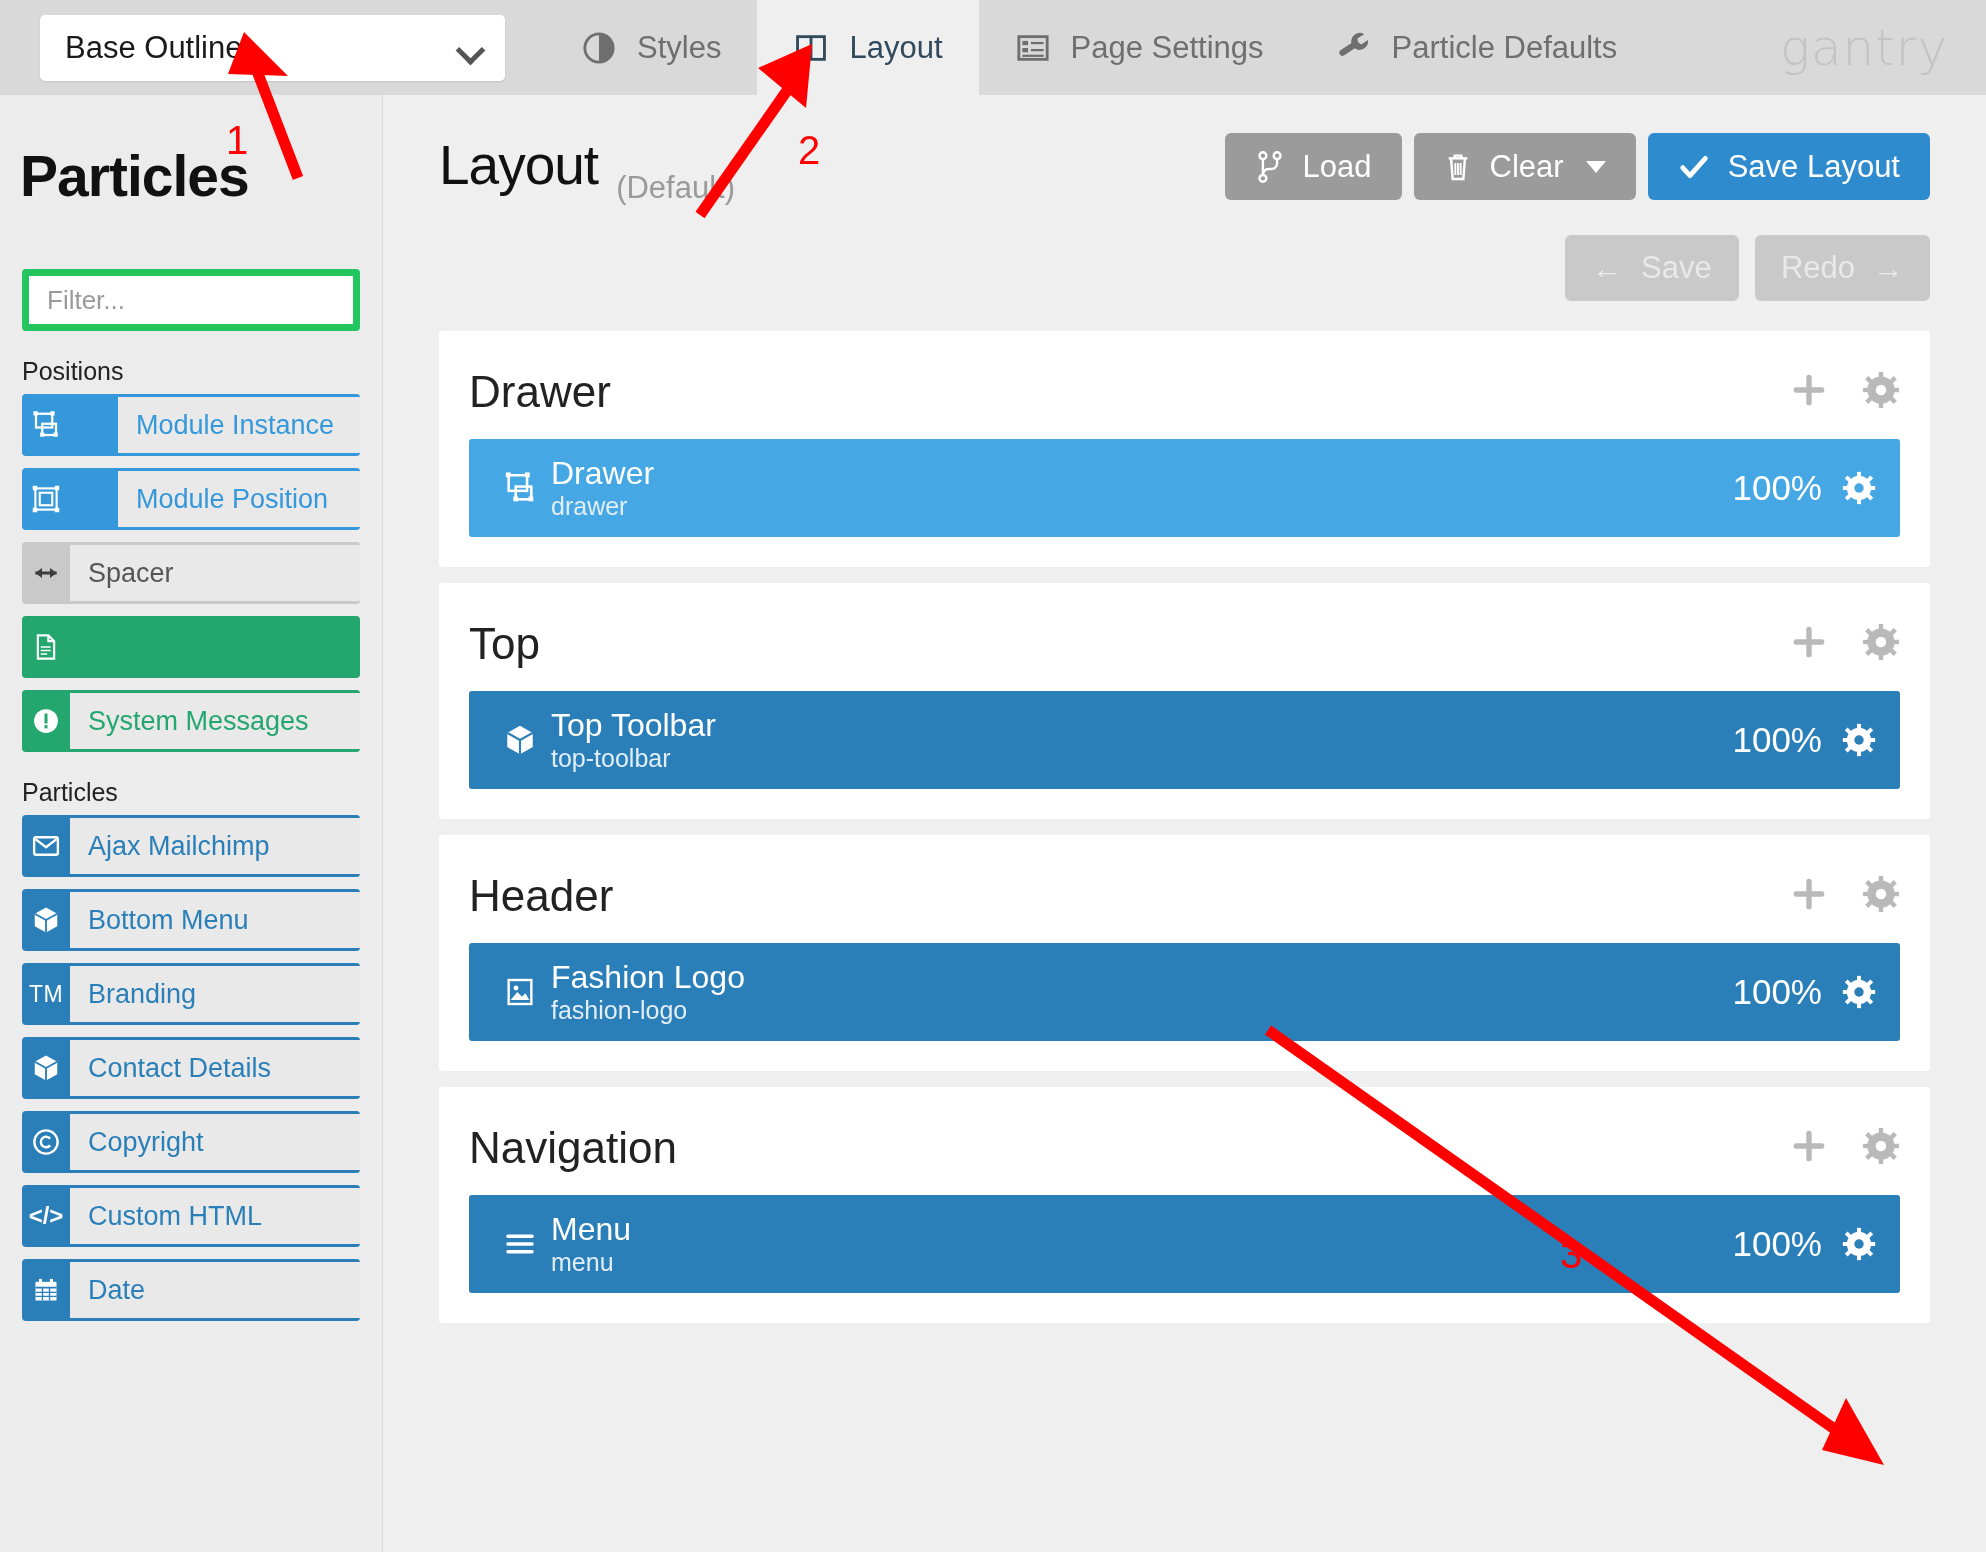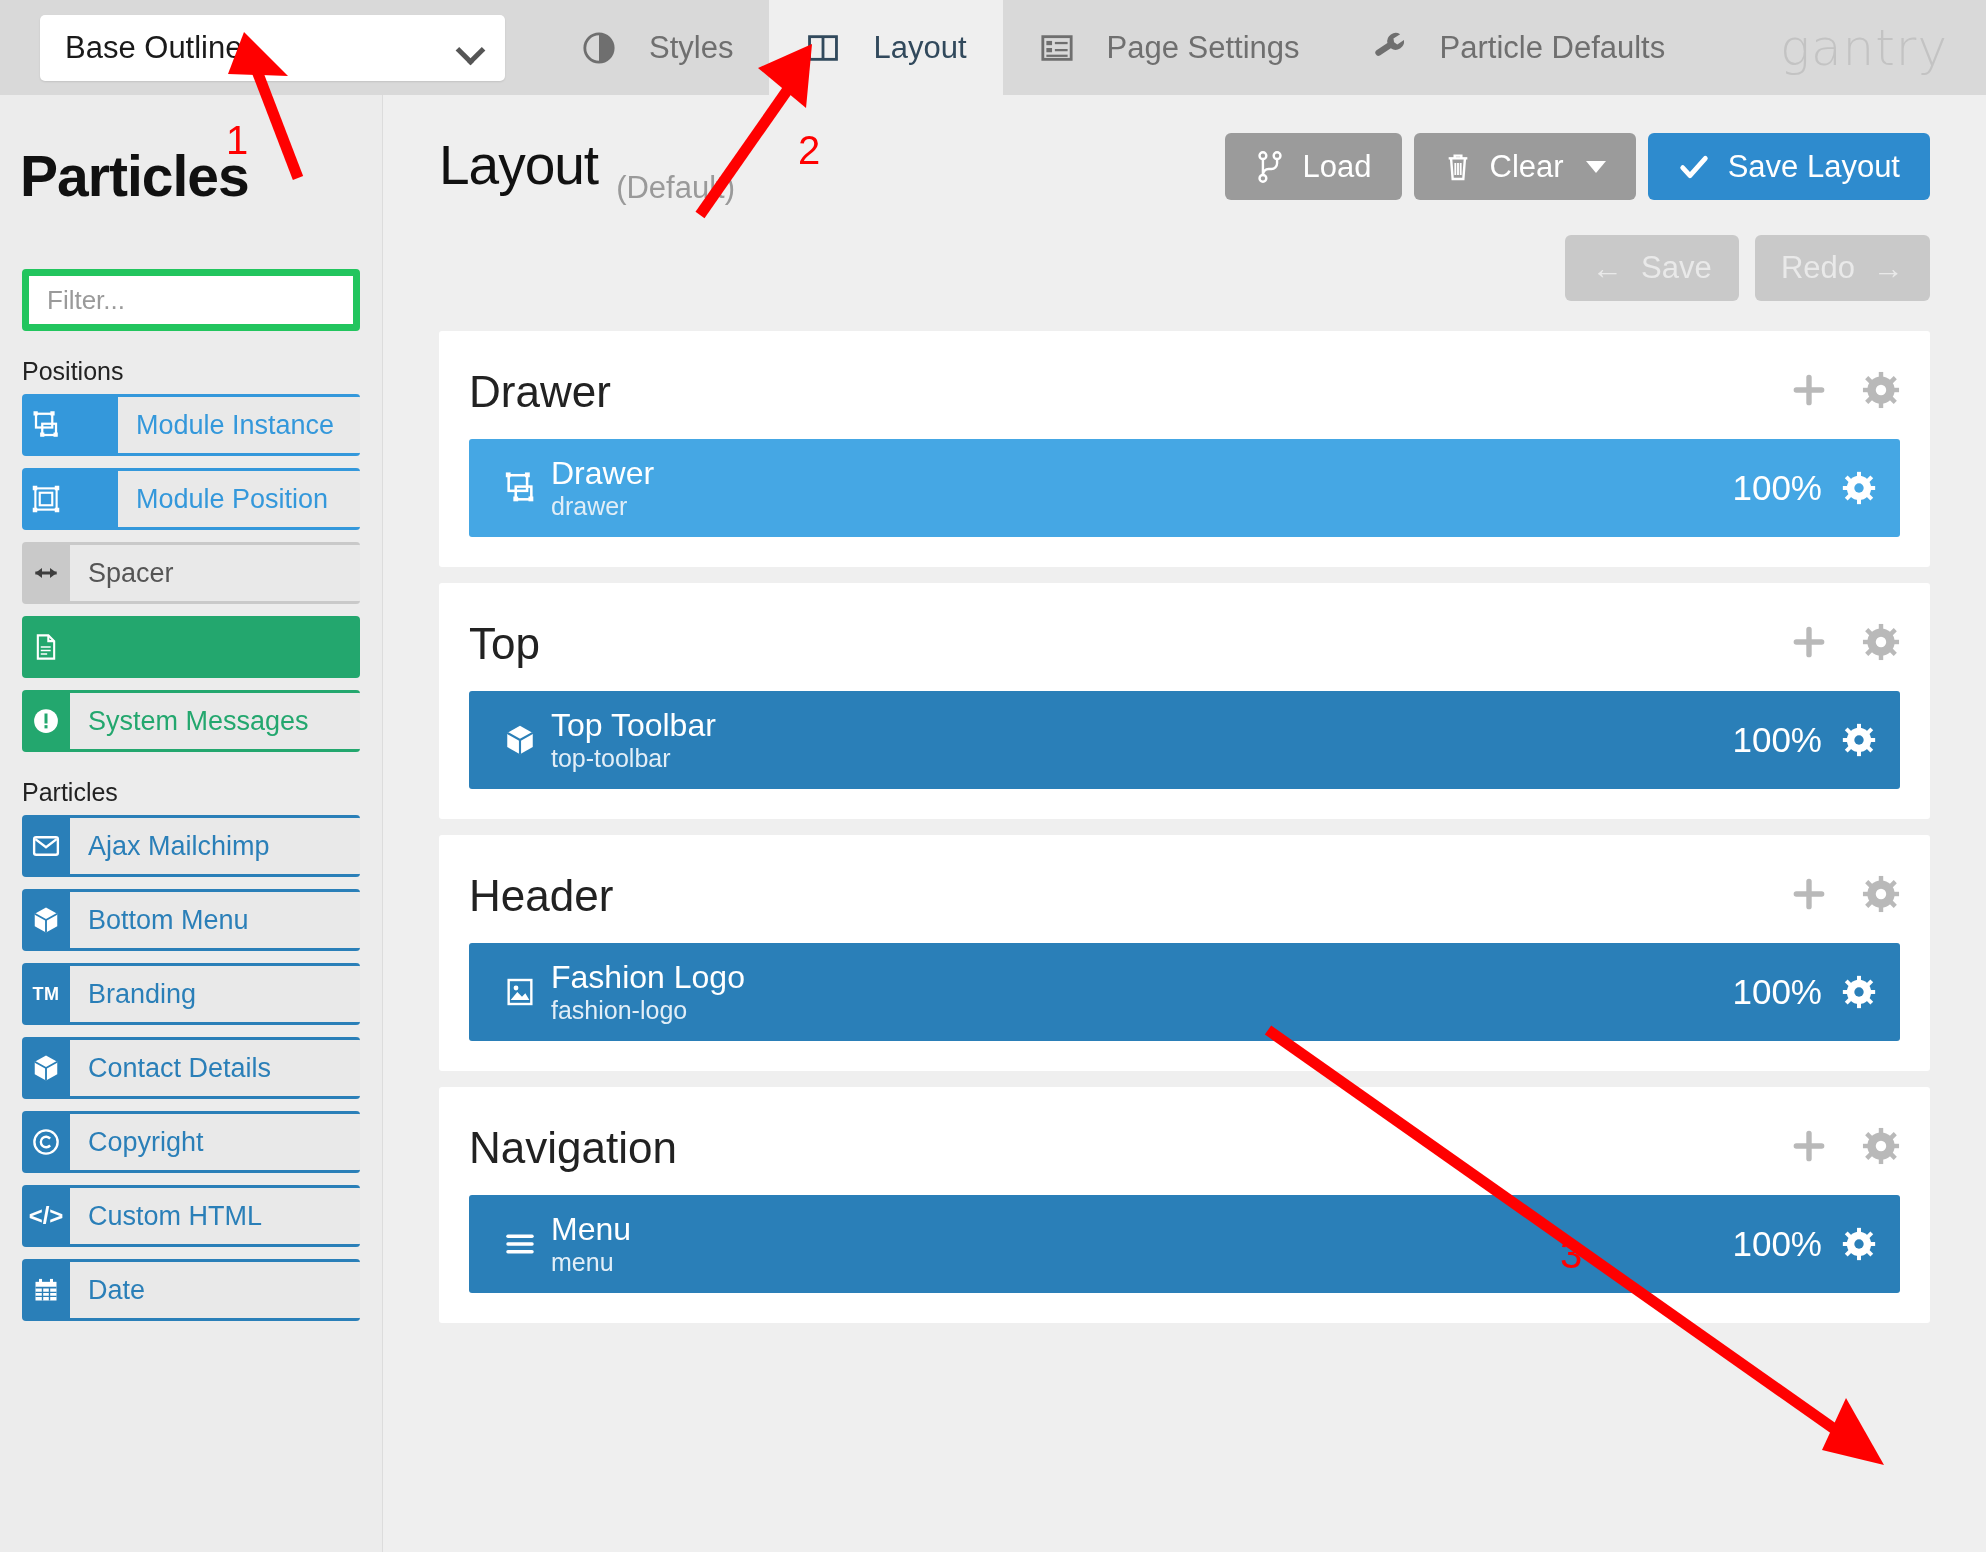--- a/index.html
+++ b/index.html
@@ -30,21 +30,21 @@
   .chev { width: 26px; height: 26px; position: relative; }
   .chev::before {
     content: ""; position: absolute; left: 3px; top: 5px;
     width: 16px; height: 16px;
     border-right: 5px solid #555; border-bottom: 5px solid #555;
     transform: rotate(45deg);
   }
 
   .tabs { display: flex; align-items: stretch; }
   .tab {
-    display: flex; align-items: center; gap: 32px;
+    display: flex; align-items: center; gap: 20px;
     padding: 0 36px; cursor: pointer;
     color: #6f6f6f; font-size: 31px;
   }
   .tab.active { background: #efefef; color: #31495c; }
   .tab .ticon { display: flex; align-items: center; justify-content: center; width: 36px; height: 36px; }
   .tab svg { display: block; }
 
   .brand {
     position: absolute; right: 38px; top: 50%; transform: translateY(-50%);
     font-size: 50px; color: #c3c3c3; letter-spacing: 1px;
@@ -93,21 +93,21 @@
   }
   .pitem.blue { background: #3498db; gap: 48px; }
   .pitem.blue .pbody { color: #3498db; border-color: #3498db; }
   .pitem.green { background: #23a76e; }
   .pitem.green .pbody { color: #23a76e; border-color: #23a76e; }
   .pitem.grey { background: #c9c9c9; }
   .pitem.grey .pbody { color: #555; border-color: #c9c9c9; }
   .pitem.dblue { background: #2a7fb8; }
   .pitem.dblue .pbody { color: #2a7fb8; border-color: #2a7fb8; }
   .pic svg, .pic span { color: #fff; fill: #fff; }
-  .pic .tm { font-size: 18px; font-weight: bold; color: #fff; letter-spacing: .5px; }
+  .pic .tm { font-size: 23px; font-weight: normal; color: #fff; letter-spacing: .5px; }
   .pic .code { font-size: 24px; color: #fff; font-weight: 600; }
 
   
   .main {
     position: absolute; top: 95px; left: 383px;
     width: 1603px; height: 1457px; background: #efefef;
     overflow: hidden;
   }
   .main-head {
     position: relative; height: 120px; padding: 38px 56px 0 56px;

